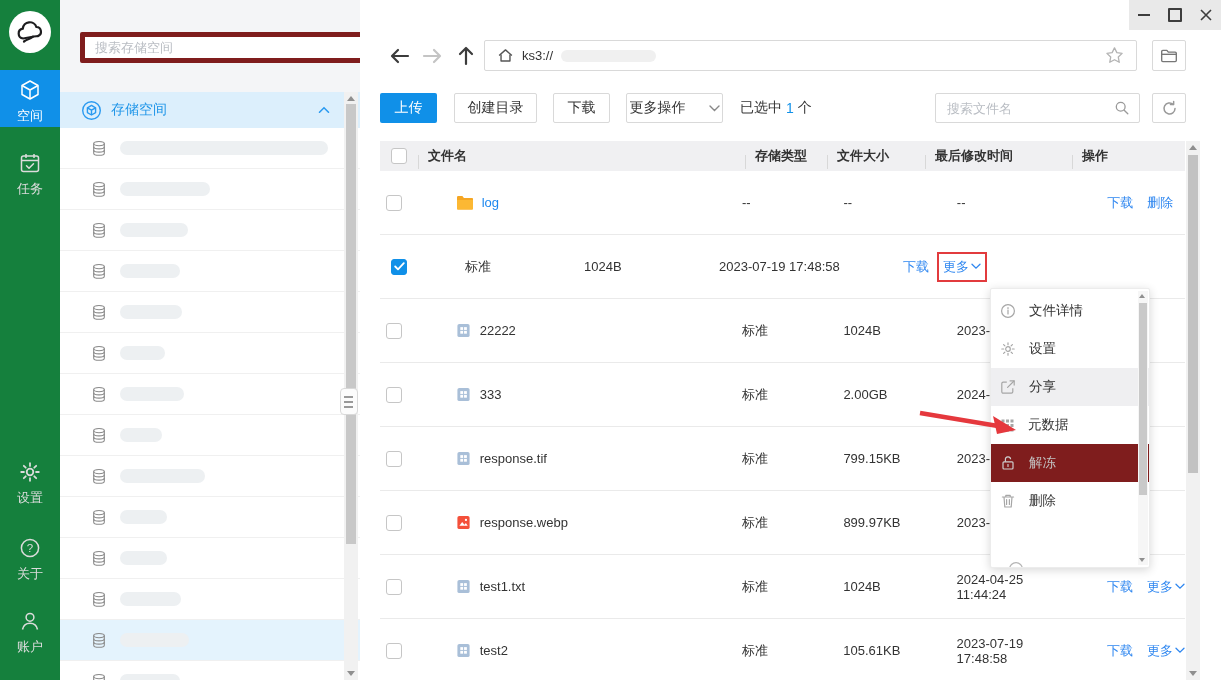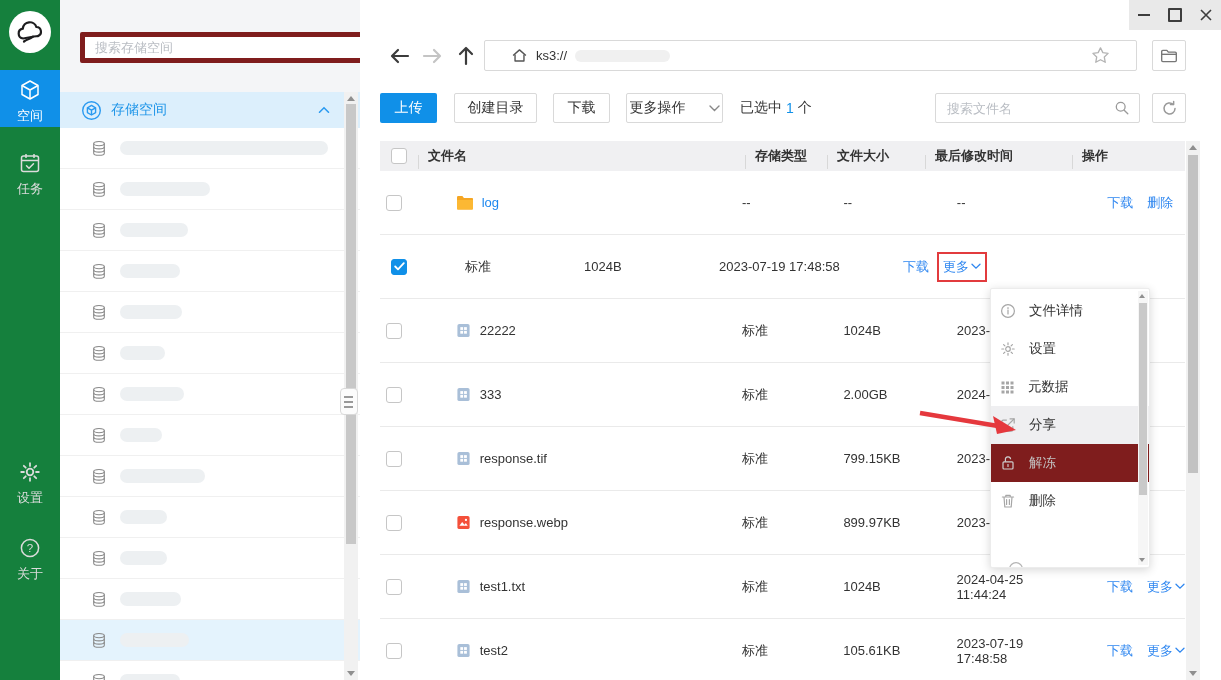--- a/index.html
+++ b/index.html
@@ -42,21 +42,21 @@
         box-sizing:border-box;cursor:pointer;z-index:3;}
   .handle i{display:block;width:9px;height:0;border-top:2px solid #9a9a9a;}
   
   .main{position:absolute;left:360px;top:0;width:861px;height:680px;background:#fff;}
   .win-controls{position:absolute;top:0;right:0;width:92px;height:30px;background:#e9e9e9;display:flex;}
   .wc{flex:1;display:flex;align-items:center;justify-content:center;cursor:pointer;color:#3d3d3d;}
   .wc .minbar{width:12px;height:0;border-top:2px solid #3d3d3d;}
   .wc .maxbox{width:10px;height:10px;border:2px solid #3d3d3d;border-radius:1px;}
   .nav-btn{position:absolute;top:44px;width:24px;height:24px;cursor:pointer;}
   .addr{position:absolute;left:124px;top:40px;width:653px;height:31px;border:1px solid #d9d9d9;border-radius:2px;
-        display:flex;align-items:center;padding:0 26px;box-sizing:border-box;gap:8px;}
+        display:flex;align-items:center;padding:0 12px;box-sizing:border-box;gap:8px;}
   .addr .proto{font-size:13px;color:#333;}
   .addr .redact{width:95px;height:12px;border-radius:6px;background:#f0f0f0;}
   .addr .star{margin-left:auto;cursor:pointer;}
   .icon-btn{position:absolute;left:792px;width:34px;height:31px;border:1px solid #d9d9d9;border-radius:2px;
         display:flex;align-items:center;justify-content:center;background:#fff;cursor:pointer;box-sizing:border-box;}
   .btn{position:absolute;top:93px;height:30px;border-radius:2px;font-size:14px;display:flex;align-items:center;
         justify-content:center;box-sizing:border-box;cursor:pointer;}
   .btn.primary{left:20px;width:57px;background:#1090e8;color:#fff;border:none;}
   .btn.ghost{background:#fff;border:1px solid #d9d9d9;color:#333;}
   #btn-create{left:94px;width:83px;}
@@ -144,20 +144,29 @@
     </div>
     <div class="nav-item" id="nav-about">
       <span>
         <svg width="22" height="22" viewBox="0 0 22 22" fill="none">
           <circle cx="11" cy="11" r="8.6" stroke="#dcdcdc" stroke-width="1.5"></circle>
           <text x="11" y="15.2" text-anchor="middle" font-size="11.5" fill="#dcdcdc" font-family="inherit">?</text>
         </svg>
       </span>
       <span>关于</span>
     </div>
+    <div class="nav-item" id="nav-account">
+      <span>
+        <svg width="22" height="22" viewBox="0 0 22 22" fill="none" stroke="#dcdcdc" stroke-width="1.5">
+          <circle cx="11" cy="7.3" r="3.9"></circle>
+            <path d="M3.5 19.5c.8-4.2 3.8-6.2 7.5-6.2s6.7 2 7.5 6.2"></path>
+        </svg>
+      </span>
+      <span>账户</span>
+    </div>
   </div>
 
   <div class="bucket-panel">
     <div class="panel-top"></div>
     <input class="bucket-search" placeholder="搜索存储空间" style="">
     <div class="section-head">
       <span>
         <svg width="21" height="21" viewBox="0 0 21 21" fill="none" stroke="#2a9af0" stroke-width="1.4" stroke-linejoin="round">
           <circle cx="10.5" cy="10.5" r="8.8"></circle>
           <path d="M10.5 5.4l4.1 2.4v4.8l-4.1 2.4-4.1-2.4V7.8z"></path>
@@ -591,43 +600,43 @@
             <path d="M8 7v4M8 4.6v1" stroke-linecap="round"></path>
           </svg>
           <span>文件详情</span>
         </div>
         <div class="m-item">
           <svg width="16" height="16" viewBox="0 0 16 16" fill="none" stroke="#a6a6a6" stroke-width="1.2" stroke-linecap="round">
             <circle cx="8" cy="8" r="2.3"></circle>
             <path d="M8 1.8v1.9M8 12.3v1.9M1.8 8h1.9M12.3 8h1.9M3.6 3.6l1.3 1.3M11.1 11.1l1.3 1.3M12.4 3.6l-1.3 1.3M4.9 11.1l-1.3 1.3"></path>
           </svg>
           <span>设置</span>
+        </div>
+        <div class="m-item hl">
+          <svg width="16" height="16" viewBox="0 0 16 16" fill="none" stroke="#a6a6a6" stroke-width="1.2" stroke-linejoin="round">
+            <path d="M12.8 9.2v3.6c0 .8-.6 1.4-1.4 1.4H3.2c-.8 0-1.4-.6-1.4-1.4V4.6c0-.8.6-1.4 1.4-1.4h3.6"></path>
+            <path d="M9.6 1.8h4.6v4.6"></path>
+            <path d="M14 2L7.6 8.4" stroke-linecap="round"></path>
+          </svg>
+          <span>分享</span>
         </div>
         <div class="m-item">
           <svg width="15" height="15" viewBox="0 0 15 15" fill="#a6a6a6">
             <rect x="1.5" y="1.5" width="3" height="3"></rect>
             <rect x="6" y="1.5" width="3" height="3"></rect>
             <rect x="10.5" y="1.5" width="3" height="3"></rect>
             <rect x="1.5" y="6" width="3" height="3"></rect>
             <rect x="6" y="6" width="3" height="3"></rect>
             <rect x="10.5" y="6" width="3" height="3"></rect>
             <rect x="1.5" y="10.5" width="3" height="3"></rect>
             <rect x="6" y="10.5" width="3" height="3"></rect>
             <rect x="10.5" y="10.5" width="3" height="3"></rect>
           </svg>
           <span>元数据</span>
         </div>
-        <div class="m-item hl">
-          <svg width="16" height="16" viewBox="0 0 16 16" fill="none" stroke="#a6a6a6" stroke-width="1.2" stroke-linejoin="round">
-            <path d="M12.8 9.2v3.6c0 .8-.6 1.4-1.4 1.4H3.2c-.8 0-1.4-.6-1.4-1.4V4.6c0-.8.6-1.4 1.4-1.4h3.6"></path>
-            <path d="M9.6 1.8h4.6v4.6"></path>
-            <path d="M14 2L7.6 8.4" stroke-linecap="round"></path>
-          </svg>
-          <span>分享</span>
-        </div>
         <div class="m-item dis">
           <svg width="16" height="16" viewBox="0 0 16 16" fill="none" stroke="#cfcfcf" stroke-width="1.2" stroke-linejoin="round">
             <rect x="3" y="6.8" width="10" height="7.2" rx="1"></rect>
             <path d="M5.4 6.8V4.6a2.6 2.6 0 0 1 5.2-.3"></path>
             <path d="M8 9.6v1.8" stroke-linecap="round"></path>
           </svg>
           <span>解冻</span>
         </div>
         <div class="m-item">
           <svg width="16" height="16" viewBox="0 0 16 16" fill="none" stroke="#a6a6a6" stroke-width="1.2" stroke-linecap="round" stroke-linejoin="round">

